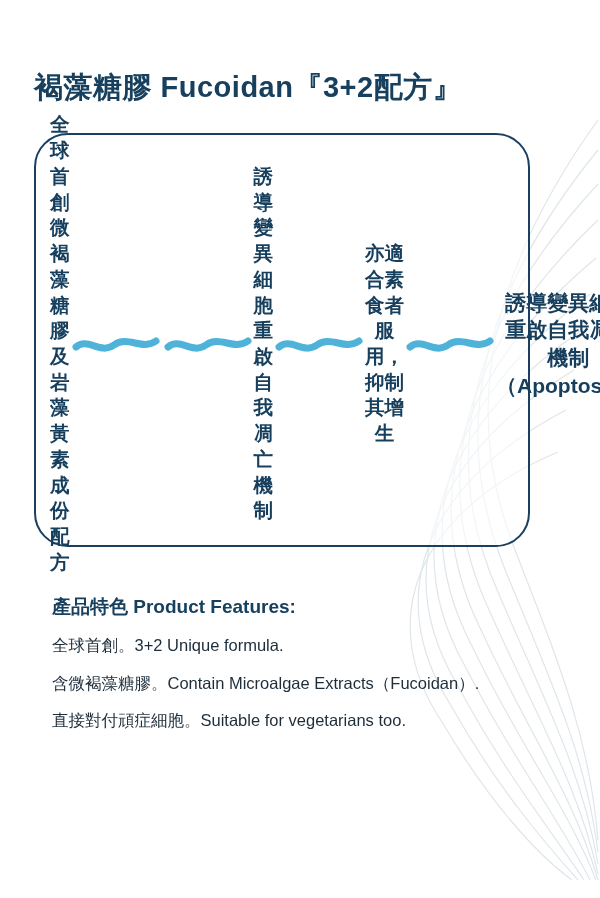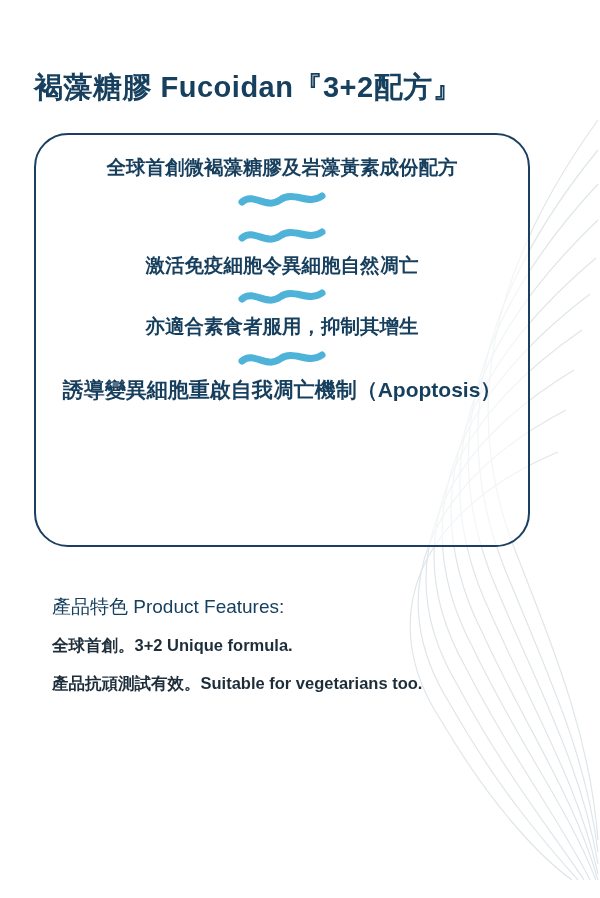--- a/index.html
+++ b/index.html
@@ -63,21 +63,21 @@
 
   .feature-list {
     position: absolute;
     left: 34px;
     top: 133px;
     width: 496px;
     height: 414px;
     box-sizing: border-box;
     padding: 22px 16px 14px 16px;
     display: flex;
-    flex-direction: column;
+    flex-direction: row;
     align-items: center;
     justify-content: flex-start;
   }
 
   .feature-item {
     text-align: center;
     font-size: 19.5px;
     font-weight: bold;
     line-height: 1.32;
     color: #163e5d;
@@ -97,37 +97,36 @@
     margin: 7px 0 7px 0;
   }
   .divider svg { display: block; }
 
   
   .features-heading {
     position: absolute;
     left: 52px;
     top: 594px;
     font-size: 19px;
-    font-weight: normal;
+    font-weight: bold;
     color: #17405e;
   }
 
   .features-body {
     position: absolute;
     left: 52px;
     top: 632px;
     width: 470px;
     font-size: 16.5px;
     line-height: 1.62;
     color: #1d2d3a;
     font-weight: normal;
   }
   .features-body p {
     margin: 0 16px 11px 0;
-    font-weight: bold;
   }
 </style>
 </head>
 <body>
 
 <div class="page">
 
   <svg class="bg-swirl" viewBox="0 0 260 800" preserveAspectRatio="none" aria-hidden="true">
     <g fill="none" stroke="#dfe6ea" stroke-width="1.2">
       <path d="M258,40 C150,190 120,330 175,470 C220,585 250,660 258,760"></path>
@@ -157,21 +156,21 @@
       </svg>
     </div>
 
 
     <div class="divider">
       <svg width="92" height="22" viewBox="0 0 92 22" aria-hidden="true">
         <path d="M6,14 C18,4 30,22 44,12 C58,2 72,18 86,8" fill="none" stroke="#4fb3d9" stroke-width="7" stroke-linecap="round"></path>
       </svg>
     </div>
 
-    <div class="feature-item">激活免疫細胞令異細胞自然凋亡</div>
+    <div class="feature-item">誘導變異細胞重啟自我凋亡機制</div>
 
     <div class="divider">
       <svg width="92" height="22" viewBox="0 0 92 22" aria-hidden="true">
         <path d="M6,14 C18,4 30,22 44,12 C58,2 72,18 86,8" fill="none" stroke="#4fb3d9" stroke-width="7" stroke-linecap="round"></path>
       </svg>
     </div>
 
     <div class="feature-item">亦適合素食者服用，抑制其增生</div>
 
     <div class="divider">
@@ -180,16 +179,17 @@
       </svg>
     </div>
 
     <div class="feature-item small">誘導變異細胞重啟自我凋亡機制（Apoptosis）</div>
   </div>
 
   <div class="features-heading">產品特色 Product Features:</div>
 
   <div class="features-body">
     <p>全球首創。3+2 Unique formula.</p>
-    <p>產品抗頑測試有效。Suitable for vegetarians too.</p>
+    <p>含微褐藻糖膠。Contain Microalgae Extracts（Fucoidan）.</p>
+    <p>直接對付頑症細胞。Suitable for vegetarians too.</p>
   </div>
 
 </div>
 
 </body></html>

